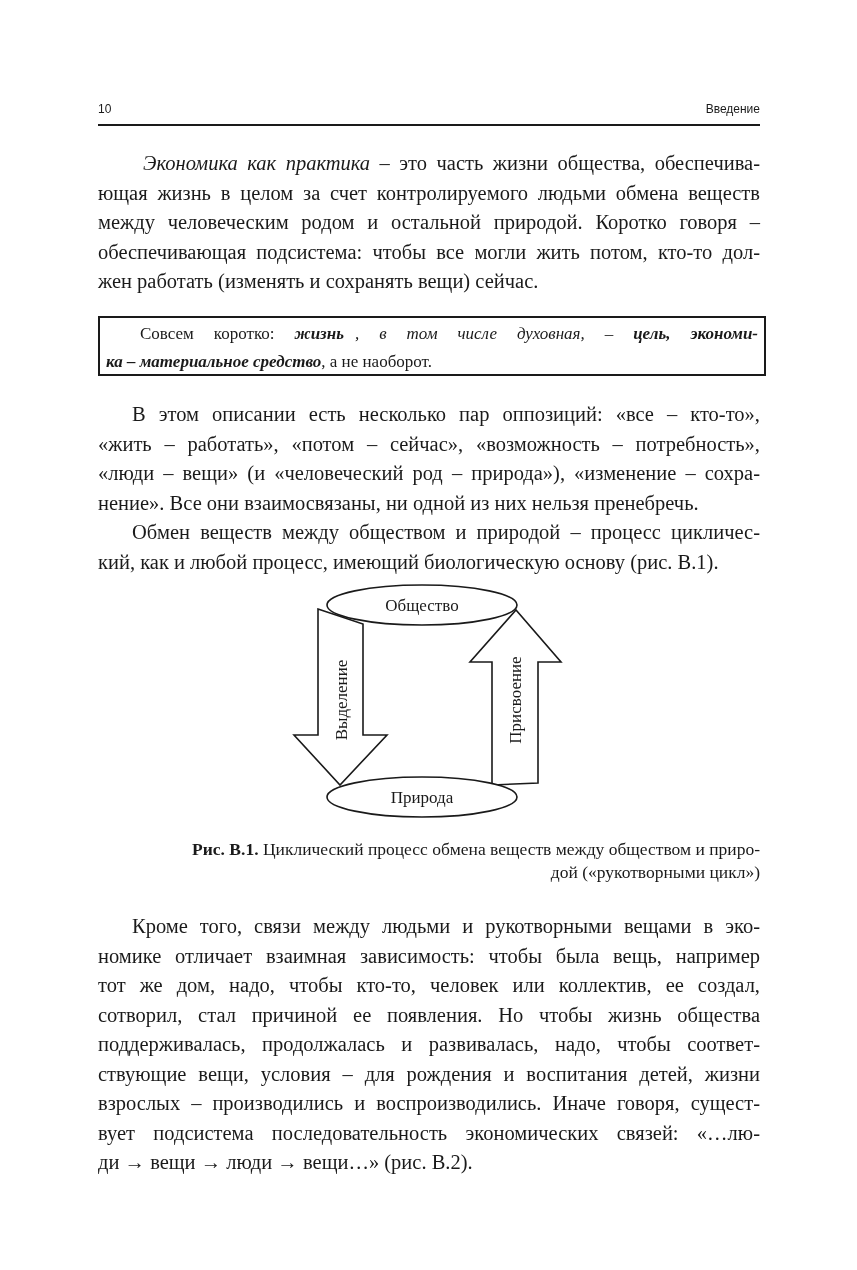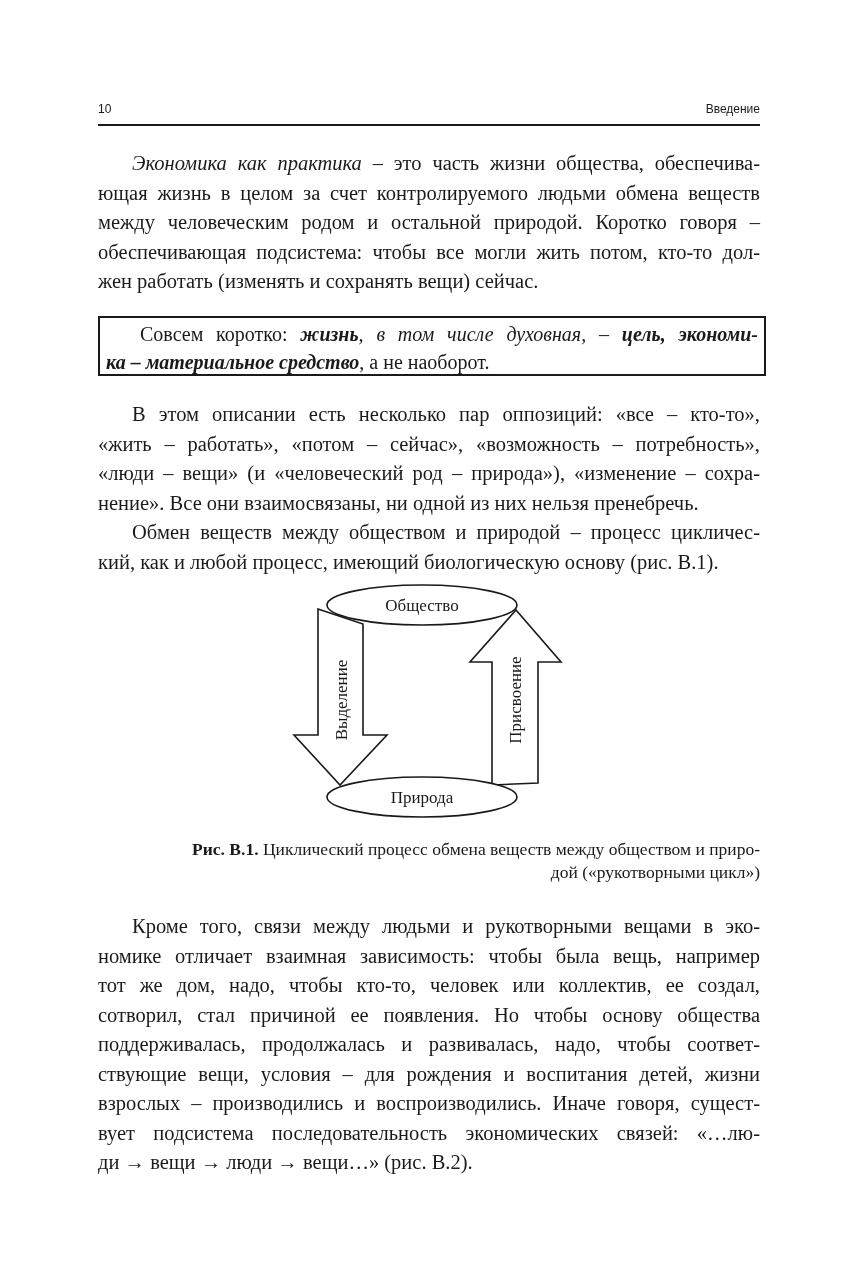--- a/index.html
+++ b/index.html
@@ -9,29 +9,29 @@
             border-bottom: 2px solid #1a1a1a; font-family: "Liberation Sans", sans-serif;
             font-size: 12px; }
   .header .num { position: absolute; left: 0; top: 2px; }
   .header .sec { position: absolute; right: 0; top: 2px; }
   .text { position: absolute; left: 98px; width: 662px; font-size: 20.5px;
           line-height: 29.5px; text-align: justify; }
   .line { display: block; text-align: justify; text-align-last: justify; white-space: nowrap; }
   .line.last { text-align-last: left; }
   .p1 { top: 149px; }
   .box { position: absolute; left: 98px; top: 316px; width: 658px; height: 56px;
-         border: 2px solid #1a1a1a; font-size: 20px; line-height: 28px; padding: 0 6px 0 0; }
+         border: 2px solid #1a1a1a; font-size: 17px; line-height: 28px; padding: 0 6px 0 0; }
   .box .inner { position: absolute; left: 6px; right: 6px; top: 2px; }
   .p2 { top: 400px; }
   .p3 { top: 518px; }
   .fig { position: absolute; left: 280px; top: 580px; width: 300px; height: 240px; }
   .caption { position: absolute; left: 98px; top: 838px; width: 662px; text-align: right;
              font-size: 17.5px; line-height: 23px; }
   .p4 { top: 912px; }
-  i.em { font-style: italic; }
+  i.em { font-style: italic; margin-left: 11px; }
   b.em { font-weight: bold; font-style: italic; }
 </style>
 </head>
 <body>
 
 <div class="header">
   <span class="num">10</span>
   <span class="sec">Введение</span>
 </div>
 
@@ -77,19 +77,19 @@
 
 <div class="caption">
   <div><b>Рис. В.1.</b><span> Циклический процесс обмена веществ между обществом и приро-</span></div>
   <div>дой («рукотворными цикл»)</div>
 </div>
 
 <div class="text p4">
   <span class="line" style="padding-left:34px">Кроме того, связи между людьми и рукотворными вещами в эко-</span>
   <span class="line">номике отличает взаимная зависимость: чтобы была вещь, например</span>
   <span class="line">тот же дом, надо, чтобы кто-то, человек или коллектив, ее создал,</span>
-  <span class="line">сотворил, стал причиной ее появления. Но чтобы основу общества</span>
+  <span class="line">сотворил, стал причиной ее появления. Но чтобы жизнь общества</span>
   <span class="line">поддерживалась, продолжалась и развивалась, надо, чтобы соответ-</span>
   <span class="line">ствующие вещи, условия – для рождения и воспитания детей, жизни</span>
   <span class="line">взрослых – производились и воспроизводились. Иначе говоря, сущест-</span>
   <span class="line">вует подсистема последовательность экономических связей: «…лю-</span>
   <span class="line last">ди → вещи → люди → вещи…» (рис. В.2).</span>
 </div>
 
 </body></html>

